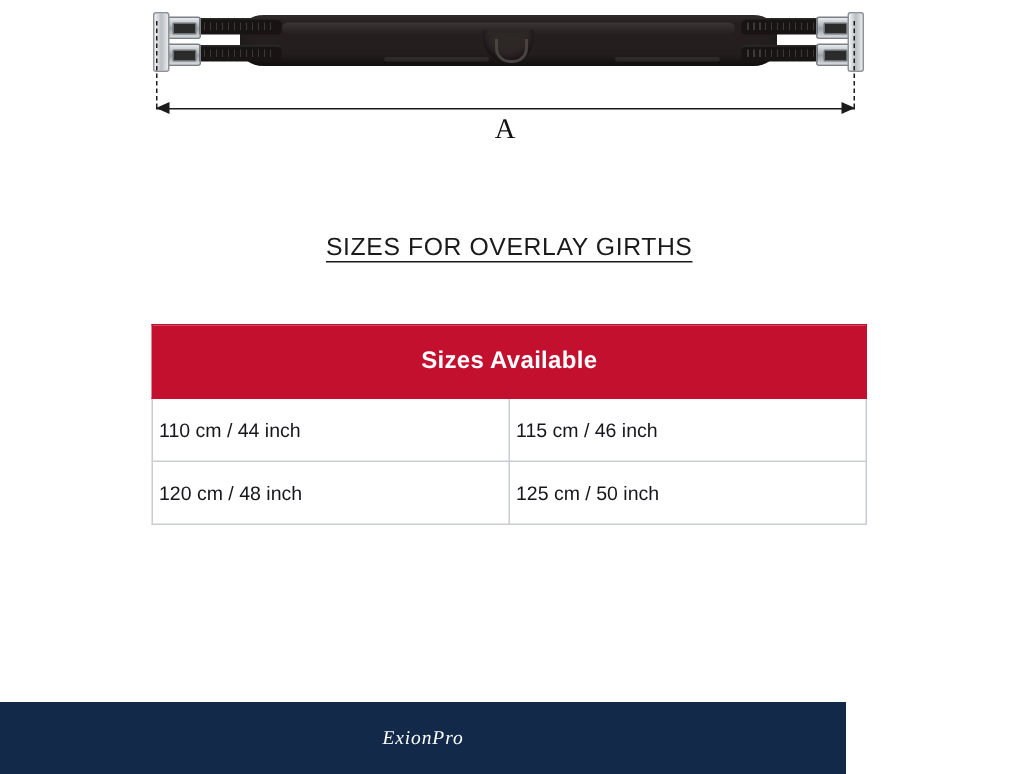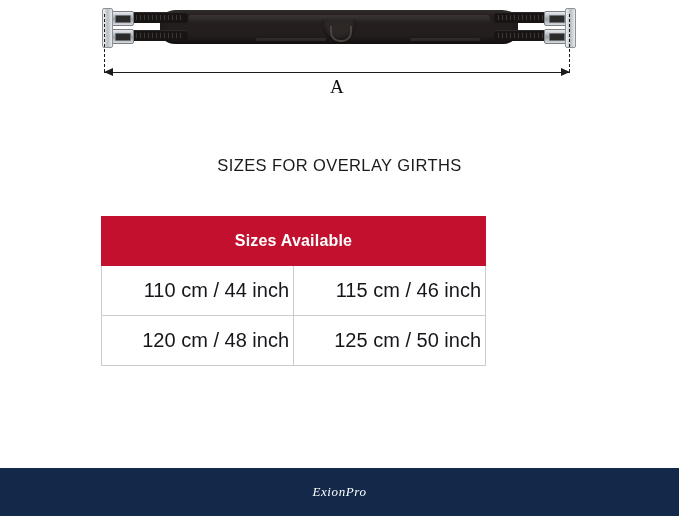--- a/index.html
+++ b/index.html
@@ -202,60 +202,61 @@
 
   
   .section-heading {
     position: absolute;
     left: 0; right: 0;
     top: 156px;
     text-align: center;
     font-size: 16.5px;
     color: #1a1a1a;
     font-family: "Liberation Sans", sans-serif;
+    text-decoration: underline;
     text-underline-offset: 4px;
     letter-spacing: 0.4px;
   }
 
   
   .sizes-table {
     position: absolute;
     left: 101px;
     top: 216px;
-    width: 385px;
+    width: 477px;
     border-collapse: collapse;
     border: 1px solid #c9ccd1;
     table-layout: fixed;
     background: #ffffff;
   }
   .sizes-table th {
     background: #c2102e;
     color: #ffffff;
     font-size: 16px;
     font-weight: bold;
     padding: 15px 4px;
     text-align: center;
     border: 1px solid #c2102e;
     letter-spacing: 0.2px;
   }
   .sizes-table td {
     border: 1px solid #c9ccd1;
-    text-align: right;
-    font-size: 20px;
+    text-align: left;
+    font-size: 13px;
     color: #15171a;
     padding: 13px 4px;
     font-family: "Liberation Sans", sans-serif;
   }
 
   
   .footer-bar {
     position: absolute;
     left: 0;
     bottom: 0;
-    width: 679px;
+    width: 564px;
     height: 48px;
     background: #12294a;
     display: flex;
     align-items: center;
     justify-content: center;
   }
   .brand {
     color: #ffffff;
     font-size: 13px;
     font-family: "Liberation Serif", serif;

